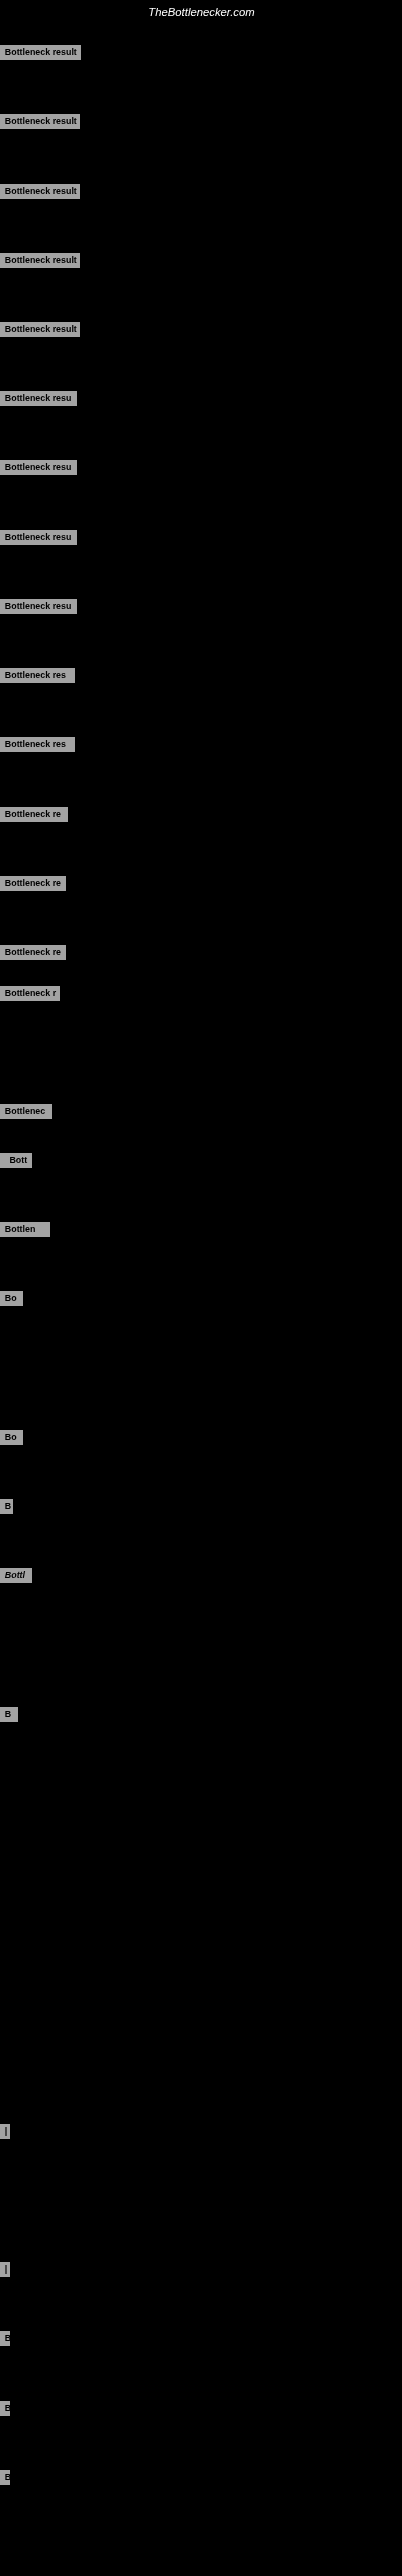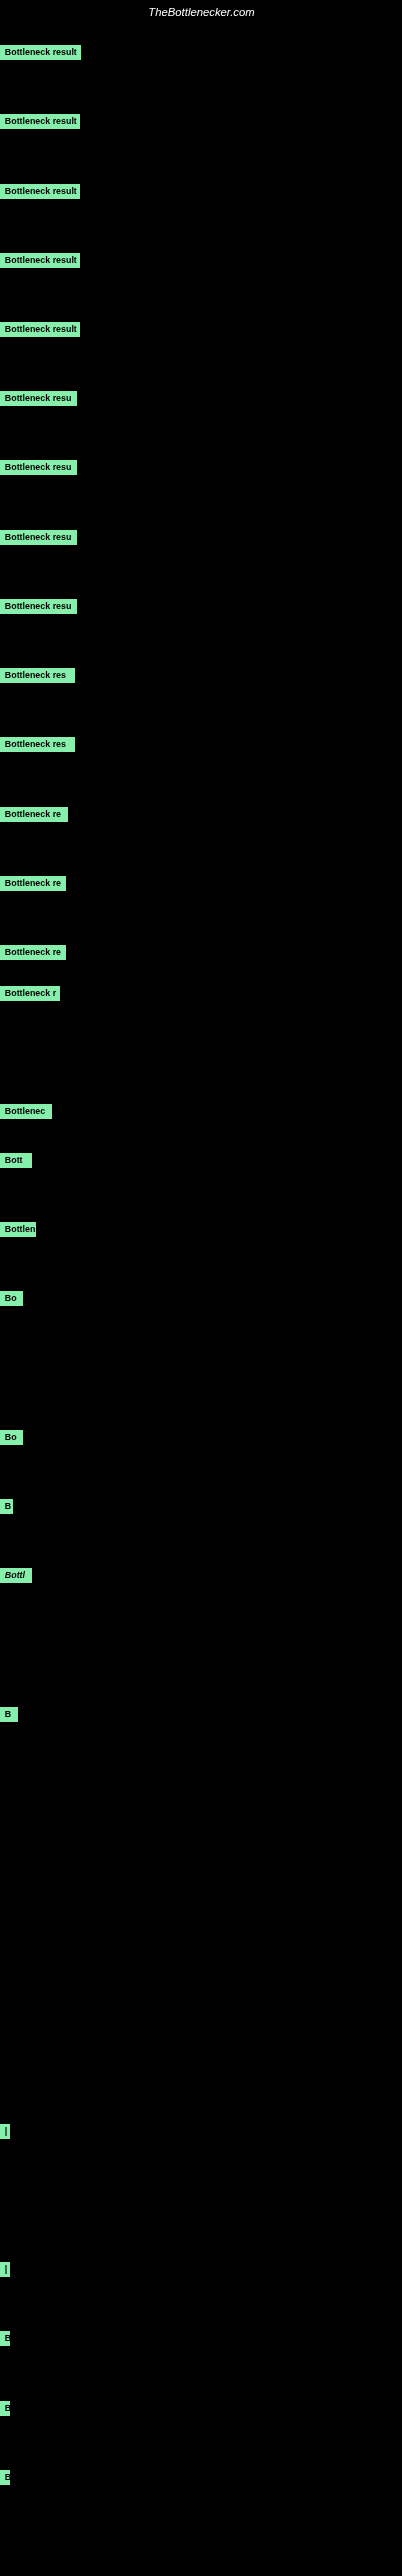--- a/index.html
+++ b/index.html
@@ -24,21 +24,21 @@
       text-align: center;
       color: #ffffff;
       font-size: 11.3px;
       font-weight: normal;
       font-style: italic;
     }
 
     .bottleneck-badge {
       position: absolute;
       left: 0;
-      background-color: #86efac;
+      background-color: #a3a3a3;
       color: #000000;
       font-size: 8.9px;
       font-weight: bold;
       padding: 2.4px 4.8px;
       white-space: nowrap;
       overflow: hidden;
     }
   </style>
 </head>
 <body>
@@ -54,22 +54,22 @@
 <div class="bottleneck-badge" style="top: 460px; max-width: 77px; width: 77px;">Bottleneck resu</div>
 <div class="bottleneck-badge" style="top: 530px; max-width: 77px; width: 77px;">Bottleneck resu</div>
 <div class="bottleneck-badge" style="top: 599px; max-width: 77px; width: 77px;">Bottleneck resu</div>
 <div class="bottleneck-badge" style="top: 668px; max-width: 75px; width: 75px;">Bottleneck res</div>
 <div class="bottleneck-badge" style="top: 737px; max-width: 75px; width: 75px;">Bottleneck res</div>
 <div class="bottleneck-badge" style="top: 807px; max-width: 68px; width: 68px;">Bottleneck re</div>
 <div class="bottleneck-badge" style="top: 876px; max-width: 66px; width: 66px;">Bottleneck re</div>
 <div class="bottleneck-badge" style="top: 945px; max-width: 66px; width: 66px;">Bottleneck re</div>
 <div class="bottleneck-badge" style="top: 986px; max-width: 60px; width: 84px;">Bottleneck r</div>
 <div class="bottleneck-badge" style="top: 1104px; max-width: 52px; width: 52px;">Bottlenec</div>
-<div class="bottleneck-badge" style="top: 1153px; max-width: 32px; width: 32px;">Bott</div>
-<div class="bottleneck-badge" style="top: 1222px; max-width: 50px; width: 36px;">Bottlen</div>
+<div class="bottleneck-badge" style="top: 1153px; max-width: 32px; width: 32px; text-align: right;">Bott</div>
+<div class="bottleneck-badge" style="top: 1222px; max-width: 50px; width: 50px;">Bottlen</div>
 <div class="bottleneck-badge" style="top: 1291px; max-width: 22.5px; width: 22.5px;">Bo</div>
 <div class="bottleneck-badge" style="top: 1430px; max-width: 22.5px; width: 22.5px;">Bo</div>
 <div class="bottleneck-badge" style="top: 1499px; max-width: 13px; width: 13px;">B</div>
 <div class="bottleneck-badge" style="top: 1568px; max-width: 32px; width: 32px; font-style: italic;">Bottl</div>
 <div class="bottleneck-badge" style="top: 1707px; max-width: 17.7px; width: 17.7px;">B</div>
 <div class="bottleneck-badge" style="top: 2124px; max-width: 6.4px; width: 6.4px;">|</div>
 <div class="bottleneck-badge" style="top: 2262px; max-width: 6.4px; width: 6.4px;">|</div>
 <div class="bottleneck-badge" style="top: 2331px; max-width: 8px; width: 8px;">B</div>
 <div class="bottleneck-badge" style="top: 2401px; max-width: 8px; width: 8px;">B</div>
 <div class="bottleneck-badge" style="top: 2470px; max-width: 8px; width: 8px;">B</div>

